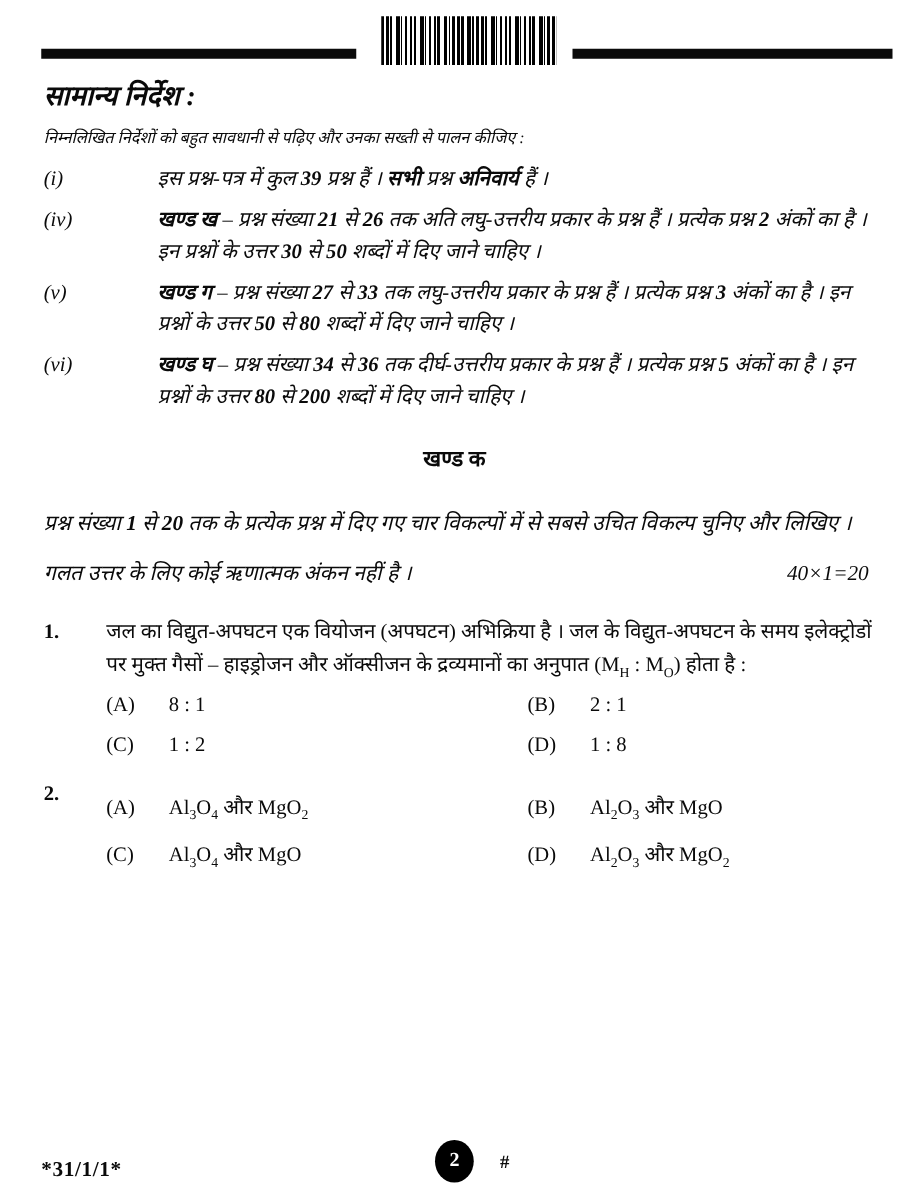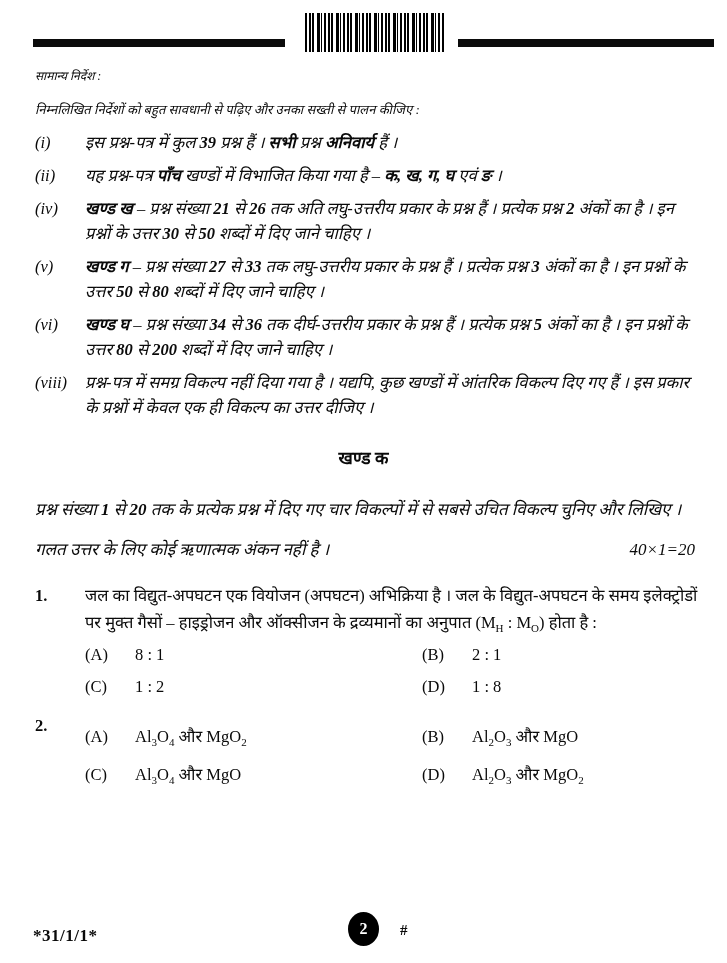--- a/index.html
+++ b/index.html
@@ -12,26 +12,26 @@
   .rule { position:absolute; top:39px; height:8px; background:#0b0b0b; }
   .rule-left  { left:33px;  width:252px; }
   .rule-right { left:458px; width:256px; }
   .barcode { position:absolute; left:305px; top:13px; width:140px; height:39px;
     background:repeating-linear-gradient(90deg,
       #000 0 2px, #fff 2px 4px, #000 4px 6px, #fff 6px 7px,
       #000 7px 9px, #fff 9px 12px, #000 12px 15px, #fff 15px 16px,
       #000 16px 17px, #fff 17px 19px); }
 
   
-  .gi-heading { margin:10px 30px 0 35px; font-size:12px; font-weight:normal; font-style:italic; line-height:25px; }
+  .gi-heading { margin:10px 30px 0 35px; font-size:22px; font-weight:bold; font-style:italic; line-height:25px; }
   .gi-intro   { margin:8px 30px 0 35px; font-size:13px; font-style:italic; line-height:25px; }
   .gi-list    { margin:0 28px 0 35px; }
   .gi-item { display:flex; margin-top:8px; font-size:16.5px; font-style:italic; line-height:25px; }
   .gi-num  { flex:0 0 50px; }
-  .gi-text { flex:1; }
+  .gi-text { flex:1;margin-left:41px; }
   b { font-weight:bold; }
 
   
   .section-title { margin-top:26px; text-align:center; font-weight:bold; font-size:17.5px; line-height:24px; }
   .section-intro { position:relative; margin:20px 28px 0 35px; font-size:17px; font-style:italic; line-height:40px; }
   .section-marks { position:absolute; right:4px; bottom:0; font-style:italic; }
 
   
   .question { display:flex; margin:12px 28px 0 35px; font-size:16.5px; line-height:27px; }
   .q-num  { flex:0 0 50px; font-weight:bold; }
@@ -63,38 +63,30 @@
 
   <div class="gi-heading">सामान्य निर्देश :</div>
   <div class="gi-intro">निम्नलिखित निर्देशों को बहुत सावधानी से पढ़िए और उनका सख्ती से पालन कीजिए :</div>
 
   <div class="gi-list">
     <div class="gi-item">
       <span class="gi-num">(i)</span>
       <span class="gi-text">इस प्रश्न-पत्र में कुल <b>39</b> प्रश्न हैं । <b>सभी</b> प्रश्न <b>अनिवार्य</b> हैं ।</span>
     </div>
     <div class="gi-item">
-      <span class="gi-num">(ii)</span>
-      <span class="gi-text">यह प्रश्न-पत्र <b>पाँच</b> खण्डों में विभाजित किया गया है – <b>क, ख, ग, घ</b> एवं <b>ङ</b> ।</span>
-    </div>
-    <div class="gi-item">
       <span class="gi-num">(iv)</span>
       <span class="gi-text"><b>खण्ड ख</b> – प्रश्न संख्या <b>21</b> से <b>26</b> तक अति लघु-उत्तरीय प्रकार के प्रश्न हैं । प्रत्येक प्रश्न <b>2</b> अंकों का है । इन प्रश्नों के उत्तर <b>30</b> से <b>50</b> शब्दों में दिए जाने चाहिए ।</span>
     </div>
     <div class="gi-item">
       <span class="gi-num">(v)</span>
       <span class="gi-text"><b>खण्ड ग</b> – प्रश्न संख्या <b>27</b> से <b>33</b> तक लघु-उत्तरीय प्रकार के प्रश्न हैं । प्रत्येक प्रश्न <b>3</b> अंकों का है । इन प्रश्नों के उत्तर <b>50</b> से <b>80</b> शब्दों में दिए जाने चाहिए ।</span>
     </div>
     <div class="gi-item">
       <span class="gi-num">(vi)</span>
       <span class="gi-text"><b>खण्ड घ</b> – प्रश्न संख्या <b>34</b> से <b>36</b> तक दीर्घ-उत्तरीय प्रकार के प्रश्न हैं । प्रत्येक प्रश्न <b>5</b> अंकों का है । इन प्रश्नों के उत्तर <b>80</b> से <b>200</b> शब्दों में दिए जाने चाहिए ।</span>
-    </div>
-    <div class="gi-item">
-      <span class="gi-num">(viii)</span>
-      <span class="gi-text">प्रश्न-पत्र में समग्र विकल्प नहीं दिया गया है । यद्यपि, कुछ खण्डों में आंतरिक विकल्प दिए गए हैं । इस प्रकार के प्रश्नों में केवल एक ही विकल्प का उत्तर दीजिए ।</span>
     </div>
   </div>
 
   <div class="section-title">खण्ड क</div>
 
   <div class="section-intro">
     <span>प्रश्न संख्या <b>1</b> से <b>20</b> तक के प्रत्येक प्रश्न में दिए गए चार विकल्पों में से सबसे उचित विकल्प चुनिए और लिखिए । गलत उत्तर के लिए कोई ऋणात्मक अंकन नहीं है ।</span>
     <span class="section-marks">40×1=20</span>
   </div>
 

